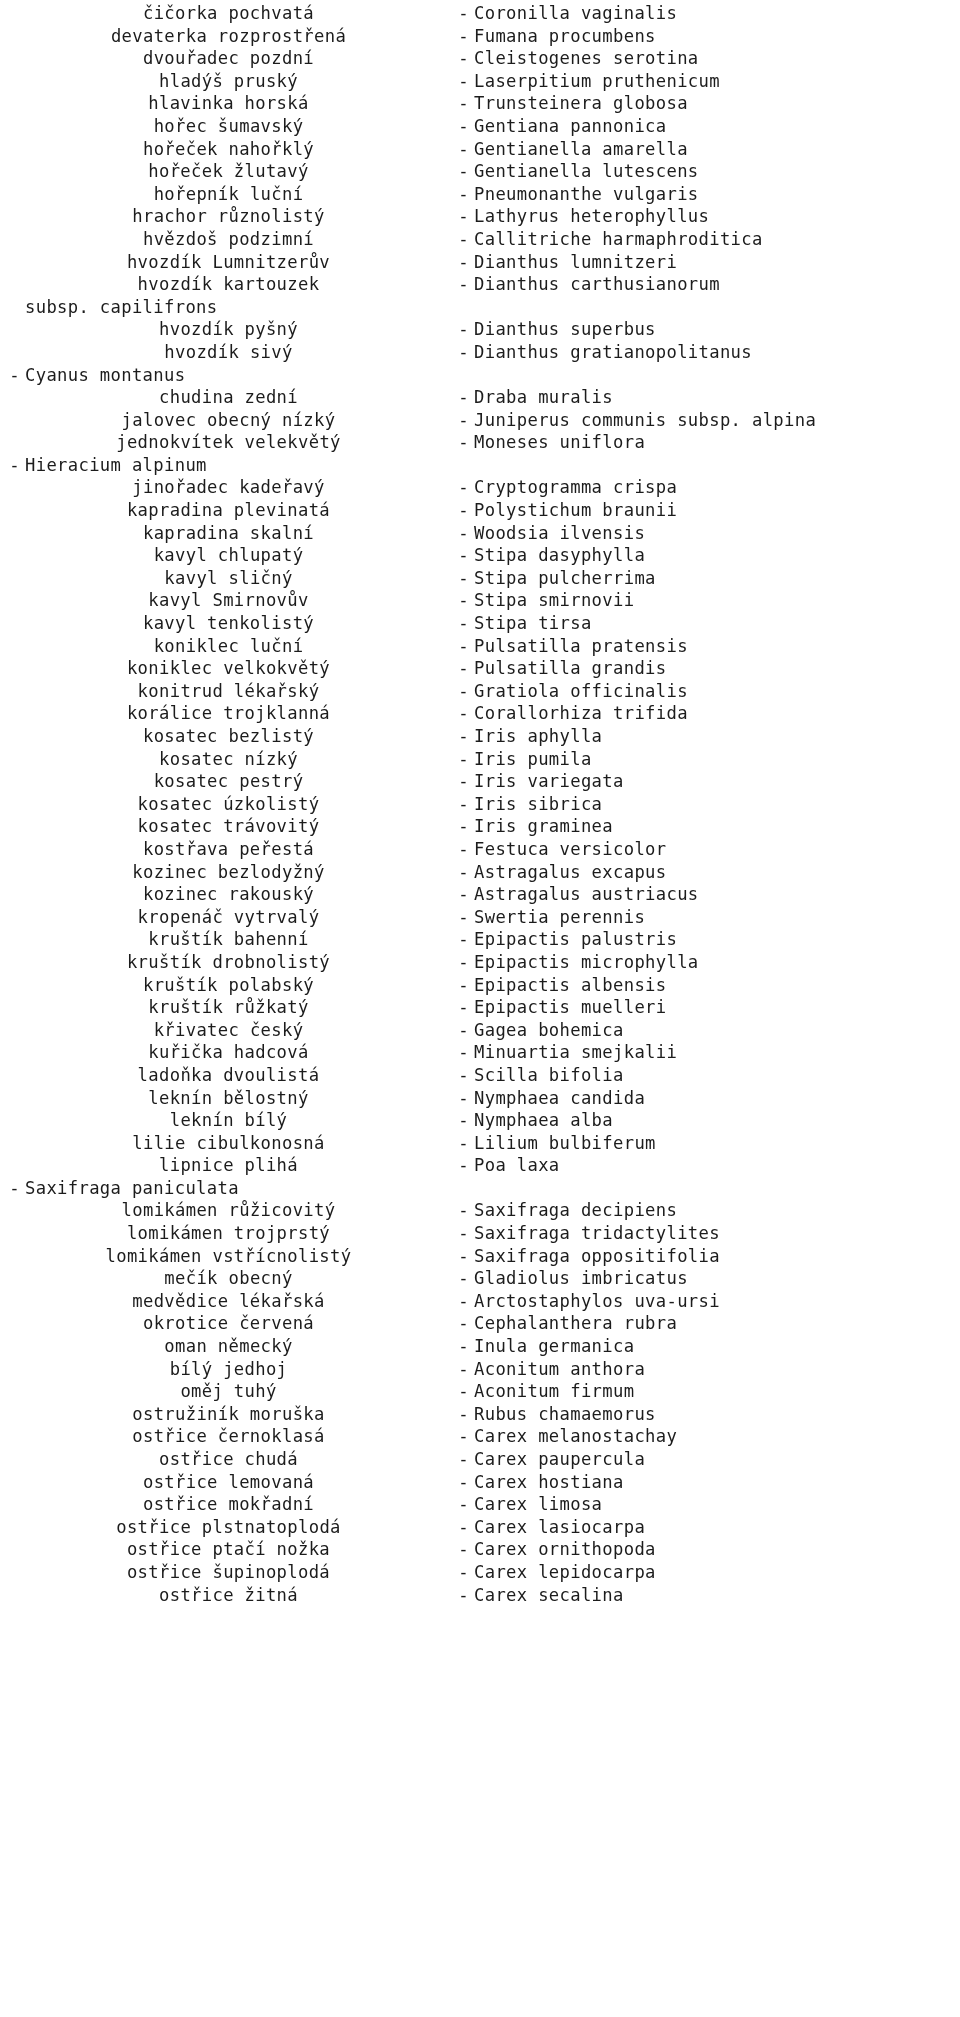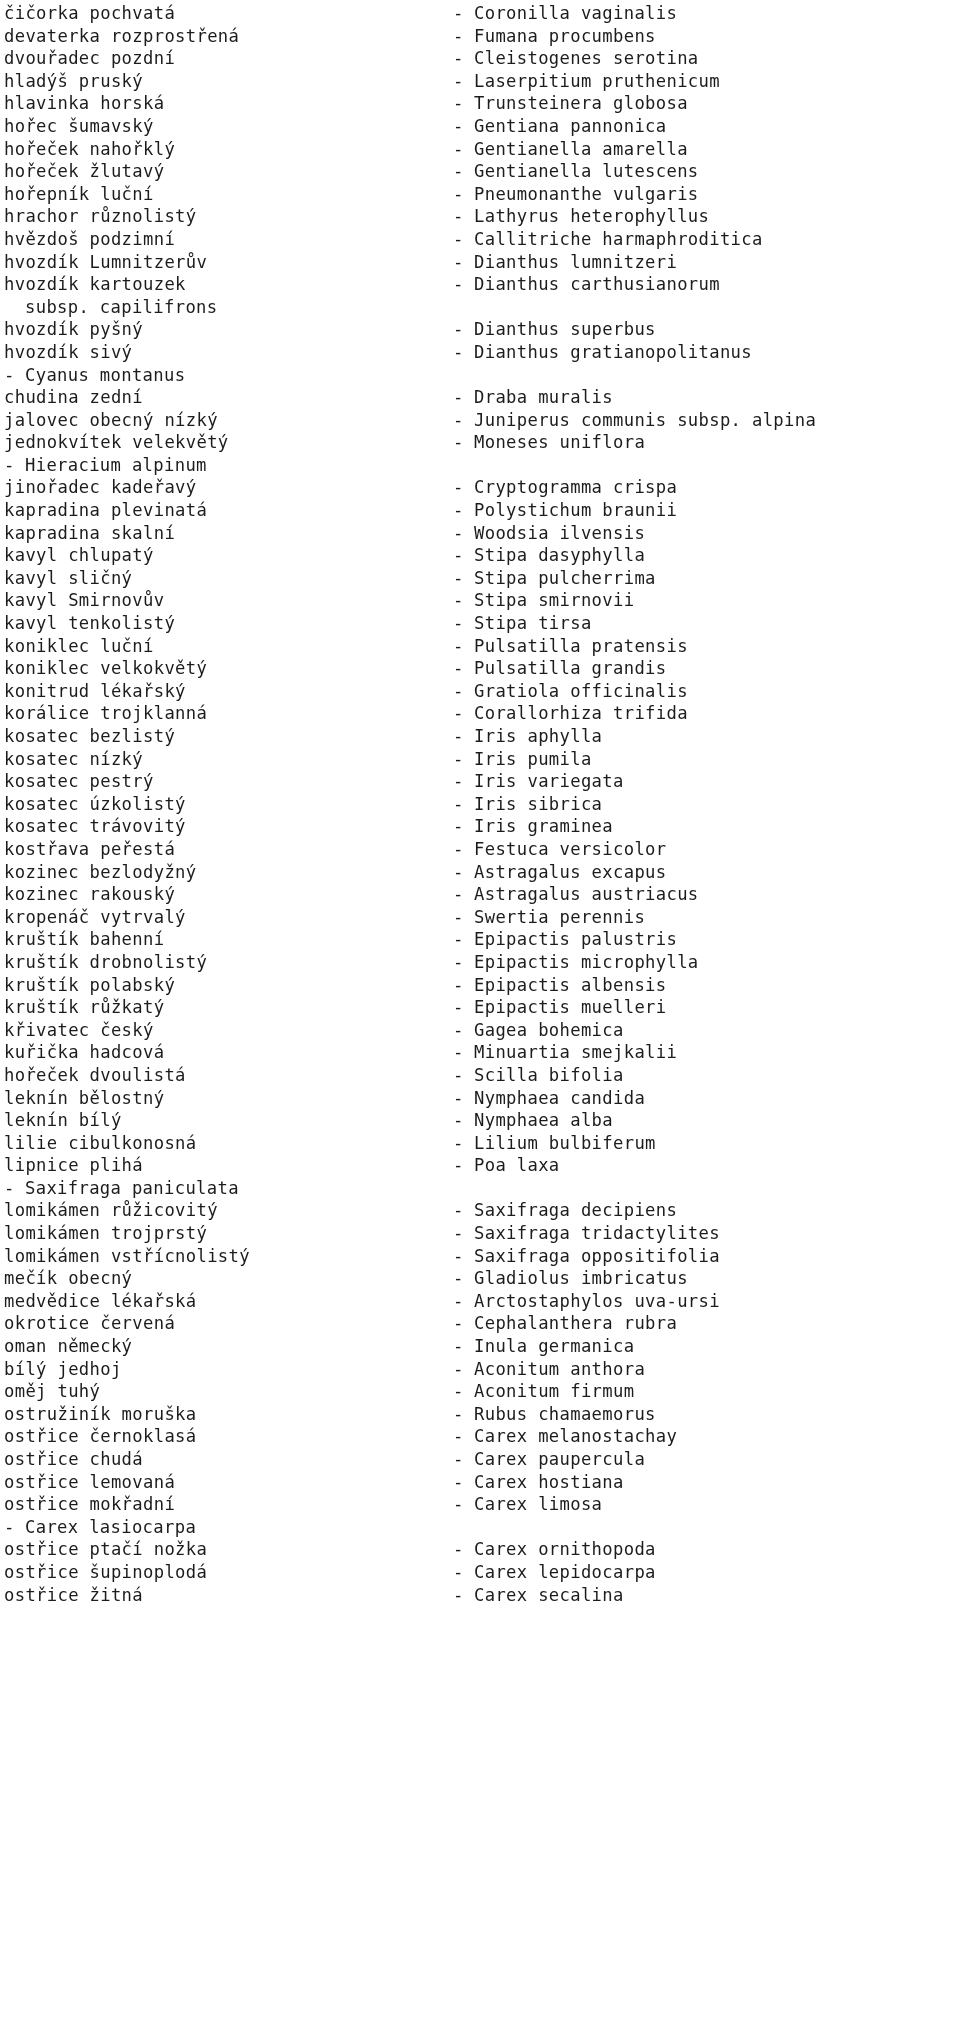--- a/index.html
+++ b/index.html
@@ -15,20 +15,21 @@
     font-family: "DejaVu Sans Mono", "Liberation Mono", monospace;
     color: #1c1c1c;
     -webkit-font-smoothing: antialiased;
   }
   .page {
     position: relative;
     width: 960px;
     height: 2017px;
     box-sizing: border-box;
     padding: 2px 0 0 4px;
+    text-align: center;
   }
   .species-list {
     list-style: none;
     margin: 0;
     padding: 0;
   }
   .species-row {
     display: flex;
     align-items: baseline;
     height: 22.6px;
@@ -107,38 +108,38 @@
       <li class="species-row"><span class="czech-name">kostřava peřestá</span><span class="latin-cell"><span class="dash">-</span><span class="latin-name">Festuca versicolor</span></span></li>
       <li class="species-row"><span class="czech-name">kozinec bezlodyžný</span><span class="latin-cell"><span class="dash">-</span><span class="latin-name">Astragalus excapus</span></span></li>
       <li class="species-row"><span class="czech-name">kozinec rakouský</span><span class="latin-cell"><span class="dash">-</span><span class="latin-name">Astragalus austriacus</span></span></li>
       <li class="species-row"><span class="czech-name">kropenáč vytrvalý</span><span class="latin-cell"><span class="dash">-</span><span class="latin-name">Swertia perennis</span></span></li>
       <li class="species-row"><span class="czech-name">kruštík bahenní</span><span class="latin-cell"><span class="dash">-</span><span class="latin-name">Epipactis palustris</span></span></li>
       <li class="species-row"><span class="czech-name">kruštík drobnolistý</span><span class="latin-cell"><span class="dash">-</span><span class="latin-name">Epipactis microphylla</span></span></li>
       <li class="species-row"><span class="czech-name">kruštík polabský</span><span class="latin-cell"><span class="dash">-</span><span class="latin-name">Epipactis albensis</span></span></li>
       <li class="species-row"><span class="czech-name">kruštík růžkatý</span><span class="latin-cell"><span class="dash">-</span><span class="latin-name">Epipactis muelleri</span></span></li>
       <li class="species-row"><span class="czech-name">křivatec český</span><span class="latin-cell"><span class="dash">-</span><span class="latin-name">Gagea bohemica</span></span></li>
       <li class="species-row"><span class="czech-name">kuřička hadcová</span><span class="latin-cell"><span class="dash">-</span><span class="latin-name">Minuartia smejkalii</span></span></li>
-      <li class="species-row"><span class="czech-name">hořeček dvoulistá</span><span class="latin-cell"><span class="dash">-</span><span class="latin-name">Scilla bifolia</span></span></li>
+      <li class="species-row"><span class="czech-name">ladoňka dvoulistá</span><span class="latin-cell"><span class="dash">-</span><span class="latin-name">Scilla bifolia</span></span></li>
       <li class="species-row"><span class="czech-name">leknín bělostný</span><span class="latin-cell"><span class="dash">-</span><span class="latin-name">Nymphaea candida</span></span></li>
       <li class="species-row"><span class="czech-name">leknín bílý</span><span class="latin-cell"><span class="dash">-</span><span class="latin-name">Nymphaea alba</span></span></li>
       <li class="species-row"><span class="czech-name">lilie cibulkonosná</span><span class="latin-cell"><span class="dash">-</span><span class="latin-name">Lilium bulbiferum</span></span></li>
       <li class="species-row"><span class="czech-name">lipnice plihá</span><span class="latin-cell"><span class="dash">-</span><span class="latin-name">Poa laxa</span></span></li>
       <li class="species-row"><span class="latin-cell"><span class="dash">-</span><span class="latin-name">Saxifraga paniculata</span></span></li>
       <li class="species-row"><span class="czech-name">lomikámen růžicovitý</span><span class="latin-cell"><span class="dash">-</span><span class="latin-name">Saxifraga decipiens</span></span></li>
       <li class="species-row"><span class="czech-name">lomikámen trojprstý</span><span class="latin-cell"><span class="dash">-</span><span class="latin-name">Saxifraga tridactylites</span></span></li>
       <li class="species-row"><span class="czech-name">lomikámen vstřícnolistý</span><span class="latin-cell"><span class="dash">-</span><span class="latin-name">Saxifraga oppositifolia</span></span></li>
       <li class="species-row"><span class="czech-name">mečík obecný</span><span class="latin-cell"><span class="dash">-</span><span class="latin-name">Gladiolus imbricatus</span></span></li>
       <li class="species-row"><span class="czech-name">medvědice lékařská</span><span class="latin-cell"><span class="dash">-</span><span class="latin-name">Arctostaphylos uva-ursi</span></span></li>
       <li class="species-row"><span class="czech-name">okrotice červená</span><span class="latin-cell"><span class="dash">-</span><span class="latin-name">Cephalanthera rubra</span></span></li>
       <li class="species-row"><span class="czech-name">oman německý</span><span class="latin-cell"><span class="dash">-</span><span class="latin-name">Inula germanica</span></span></li>
       <li class="species-row"><span class="czech-name">bílý jedhoj</span><span class="latin-cell"><span class="dash">-</span><span class="latin-name">Aconitum anthora</span></span></li>
       <li class="species-row"><span class="czech-name">oměj tuhý</span><span class="latin-cell"><span class="dash">-</span><span class="latin-name">Aconitum firmum</span></span></li>
       <li class="species-row"><span class="czech-name">ostružiník moruška</span><span class="latin-cell"><span class="dash">-</span><span class="latin-name">Rubus chamaemorus</span></span></li>
       <li class="species-row"><span class="czech-name">ostřice černoklasá</span><span class="latin-cell"><span class="dash">-</span><span class="latin-name">Carex melanostachay</span></span></li>
       <li class="species-row"><span class="czech-name">ostřice chudá</span><span class="latin-cell"><span class="dash">-</span><span class="latin-name">Carex paupercula</span></span></li>
       <li class="species-row"><span class="czech-name">ostřice lemovaná</span><span class="latin-cell"><span class="dash">-</span><span class="latin-name">Carex hostiana</span></span></li>
       <li class="species-row"><span class="czech-name">ostřice mokřadní</span><span class="latin-cell"><span class="dash">-</span><span class="latin-name">Carex limosa</span></span></li>
-      <li class="species-row"><span class="latin-cell"><span class="dash">-</span><span class="latin-name">Carex lasiocarpa</span></span></li>
+      <li class="species-row"><span class="czech-name">ostřice plstnatoplodá</span><span class="latin-cell"><span class="dash">-</span><span class="latin-name">Carex lasiocarpa</span></span></li>
       <li class="species-row"><span class="czech-name">ostřice ptačí nožka</span><span class="latin-cell"><span class="dash">-</span><span class="latin-name">Carex ornithopoda</span></span></li>
       <li class="species-row"><span class="czech-name">ostřice šupinoplodá</span><span class="latin-cell"><span class="dash">-</span><span class="latin-name">Carex lepidocarpa</span></span></li>
       <li class="species-row"><span class="czech-name">ostřice žitná</span><span class="latin-cell"><span class="dash">-</span><span class="latin-name">Carex secalina</span></span></li>
     </ul>
 </div>
 
 </body></html>

